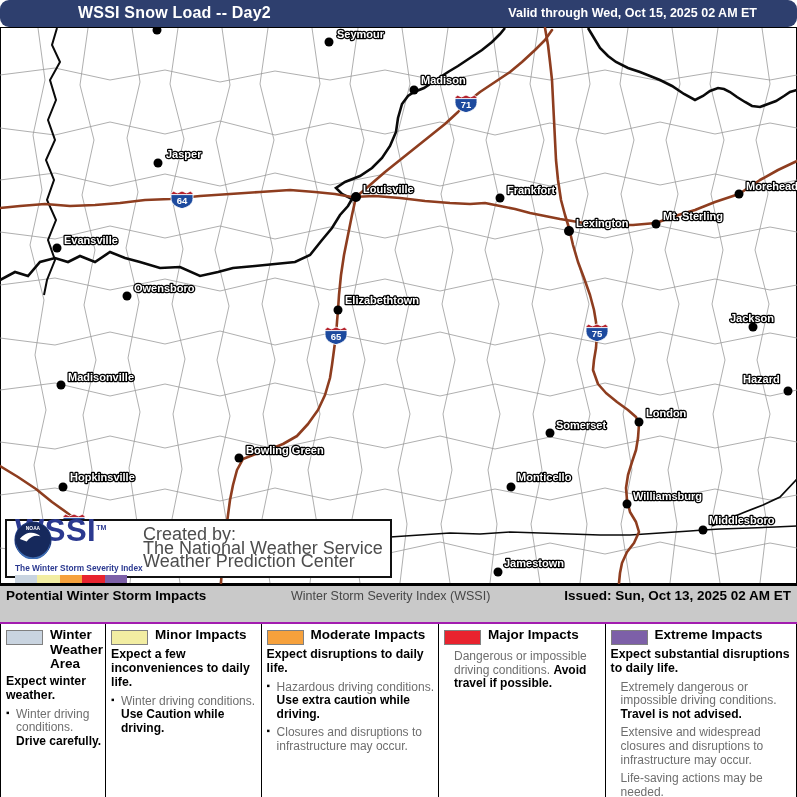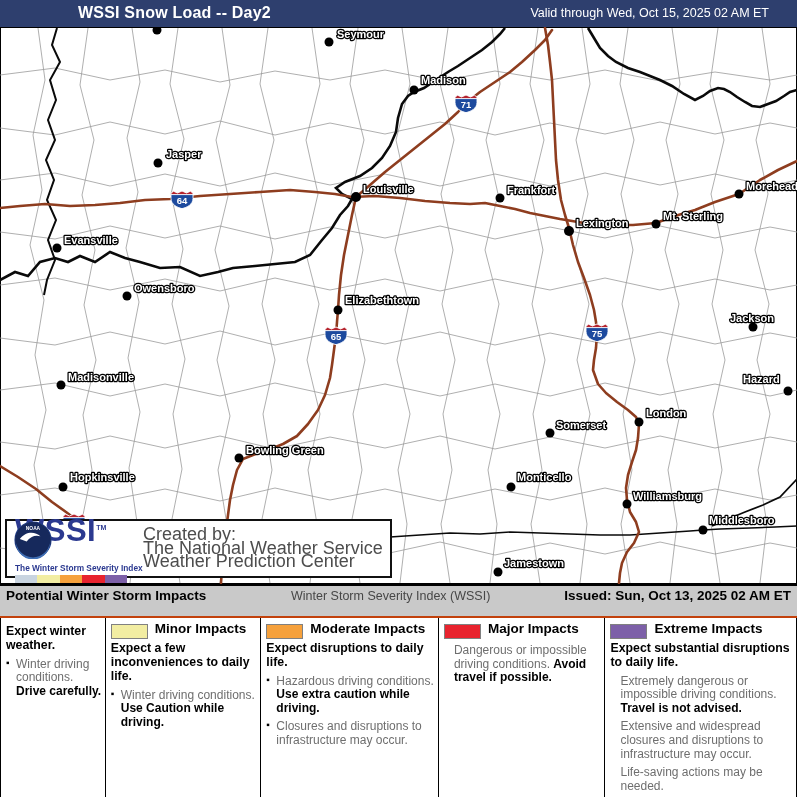--- a/index.html
+++ b/index.html
@@ -1,20 +1,20 @@
 <!DOCTYPE html>
 <html><head>
 <meta charset="utf-8">
 <style>
   html,body{margin:0;padding:0}
   body{width:797px;height:797px;overflow:hidden;background:#fff;font-family:"Liberation Sans",sans-serif;position:relative}
   
   .header{height:27px;background:#2e3f6e;position:relative;color:#fff}
   .header .title{position:absolute;left:78px;top:4px;font-size:16px;font-weight:bold;letter-spacing:.2px}
-  .header .valid{position:absolute;right:28px;top:6px;font-size:12.5px;font-weight:normal}
+  .header .valid{position:absolute;right:40px;top:6px;font-size:12.5px;font-weight:bold}
   
   .map{position:relative;width:797px;height:557px;background:#fff}
   .map svg{position:absolute;left:0;top:0}
   .county{stroke:#9a9a9a;stroke-width:.8;fill:none}
   .water{stroke:#0a0a0a;fill:none}
   .roads{fill:none;stroke-linecap:round;stroke-linejoin:round}
   .citydot{fill:#000}
   .city{font-family:"Liberation Sans",sans-serif;font-size:11px;font-weight:bold;fill:#fff;stroke:#000;stroke-width:2.6px;paint-order:stroke;stroke-linejoin:round}
   .shield-top{fill:#b5232d;stroke:#fff;stroke-width:.9}
   .shield-body{fill:#1d4a9e;stroke:#fff;stroke-width:.9}
@@ -23,41 +23,41 @@
   .wssi-box{position:absolute;left:5px;top:492px;width:383px;height:55px;background:#fff;border:2px solid #111;display:flex;align-items:center;z-index:5}
   .wssi-logo{width:118px;margin-left:8px;flex:none}
   .wssi-word{color:#2b3990;font-weight:bold;font-size:31px;line-height:27px;letter-spacing:.5px}
   .wssi-word sup{font-size:7px;letter-spacing:0}
   .wssi-tag{color:#2b3990;font-size:8.3px;font-weight:bold;white-space:nowrap;margin-top:18px}
   .wssi-bar{display:flex;height:8px;margin-top:2px;width:112px}
   .wssi-bar span{flex:1}
   .emb{flex:none;margin-left:7px}
   .created{margin-left:10px;color:#4d4d4d;font-size:18px;line-height:13.5px}
   
-  .bar{height:34px;background:#c9c9c9;border-top:2px solid #000;border-bottom:2px solid #c2410c;box-sizing:border-box;position:relative}
+  .bar{height:40px;background:#c9c9c9;border-top:2px solid #000;border-bottom:2px solid #a21caf;box-sizing:border-box;position:relative}
   .bar .l{position:absolute;left:6px;top:2px;font-weight:bold;font-size:13.5px;color:#000}
   .bar .c{position:absolute;left:291px;top:3px;font-size:12.5px;color:#474747}
   .bar .r{position:absolute;right:6px;top:2px;font-weight:bold;font-size:13.5px;color:#000}
   
   .legend{height:190px;display:flex;box-sizing:border-box;background:#fff;border-left:1px solid #000;border-right:1px solid #000;border-bottom:4px solid #777}
   .col{border-right:1.5px solid #000;box-sizing:border-box;padding:4px 3px 0 5px}
   .col:last-child{border-right:none}
   .c1{width:105px}.c2{width:156px}.c3{width:178px}.c4{width:167px}.c5{width:191px}
   .trow{display:flex;align-items:flex-start}
   .swatch{width:37px;height:15px;border:1px solid #808080;flex:none;margin-top:2px;box-sizing:border-box}
   .ltitle{font-weight:bold;font-size:13.5px;margin-left:7px;line-height:1.08;color:#000}
   .intro{font-weight:bold;font-size:12.3px;margin-top:3px;line-height:1.13;color:#000}
   .item{font-size:12px;color:#6e6e6e;margin-top:5px;line-height:1.13;padding-left:10px;position:relative}
   .item.bulleted::before{content:"▪";position:absolute;left:0;top:-1px;color:#000;font-size:10px}
   .item b{color:#000}
 </style>
 </head>
 <body>
 
-<div class="header" style="background: rgb(46, 63, 110);">
+<div class="header" style="background: rgb(46, 63, 110); border-radius: 9px;">
   <span class="title">WSSI Snow Load -- Day2</span>
   <span class="valid">Valid through Wed, Oct 15, 2025 02 AM ET</span>
 </div>
 
 <div class="map">
 <svg width="797" height="557" viewBox="0 27 797 557">
   <rect x="0.5" y="27.5" width="796" height="556" fill="none" stroke="#000" stroke-width="1"></rect>
 
   <g class="county">
     <path d="M38,28 L45,80 L33,135 L42,190 L30,245 L44,300 L35,355 L46,410 L34,465 L43,520 L37,583"></path>
@@ -220,20 +220,24 @@
 
 <div class="bar" style="background: rgb(201, 201, 201);">
   <span class="l">Potential Winter Storm Impacts</span>
   <span class="c">Winter Storm Severity Index (WSSI)</span>
   <span class="r">Issued: Sun, Oct 13, 2025 02 AM ET</span>
 </div>
 
 <div class="legend">
 
   <div class="col c1">
+    <div class="trow">
+      <span class="swatch" style="background: rgb(201, 212, 224);"></span>
+      <span class="ltitle">Winter Weather Area</span>
+    </div>
     <div class="intro">Expect winter weather.</div>
     <div class="item bulleted"><span>Winter driving conditions.</span> <b>Drive carefully.</b></div>
   </div>
 
   <div class="col c2">
     <div class="trow">
       <span class="swatch" style="background: rgb(242, 237, 162);"></span>
       <span class="ltitle">Minor Impacts</span>
     </div>
     <div class="intro">Expect a few inconveniences to daily life.</div>

